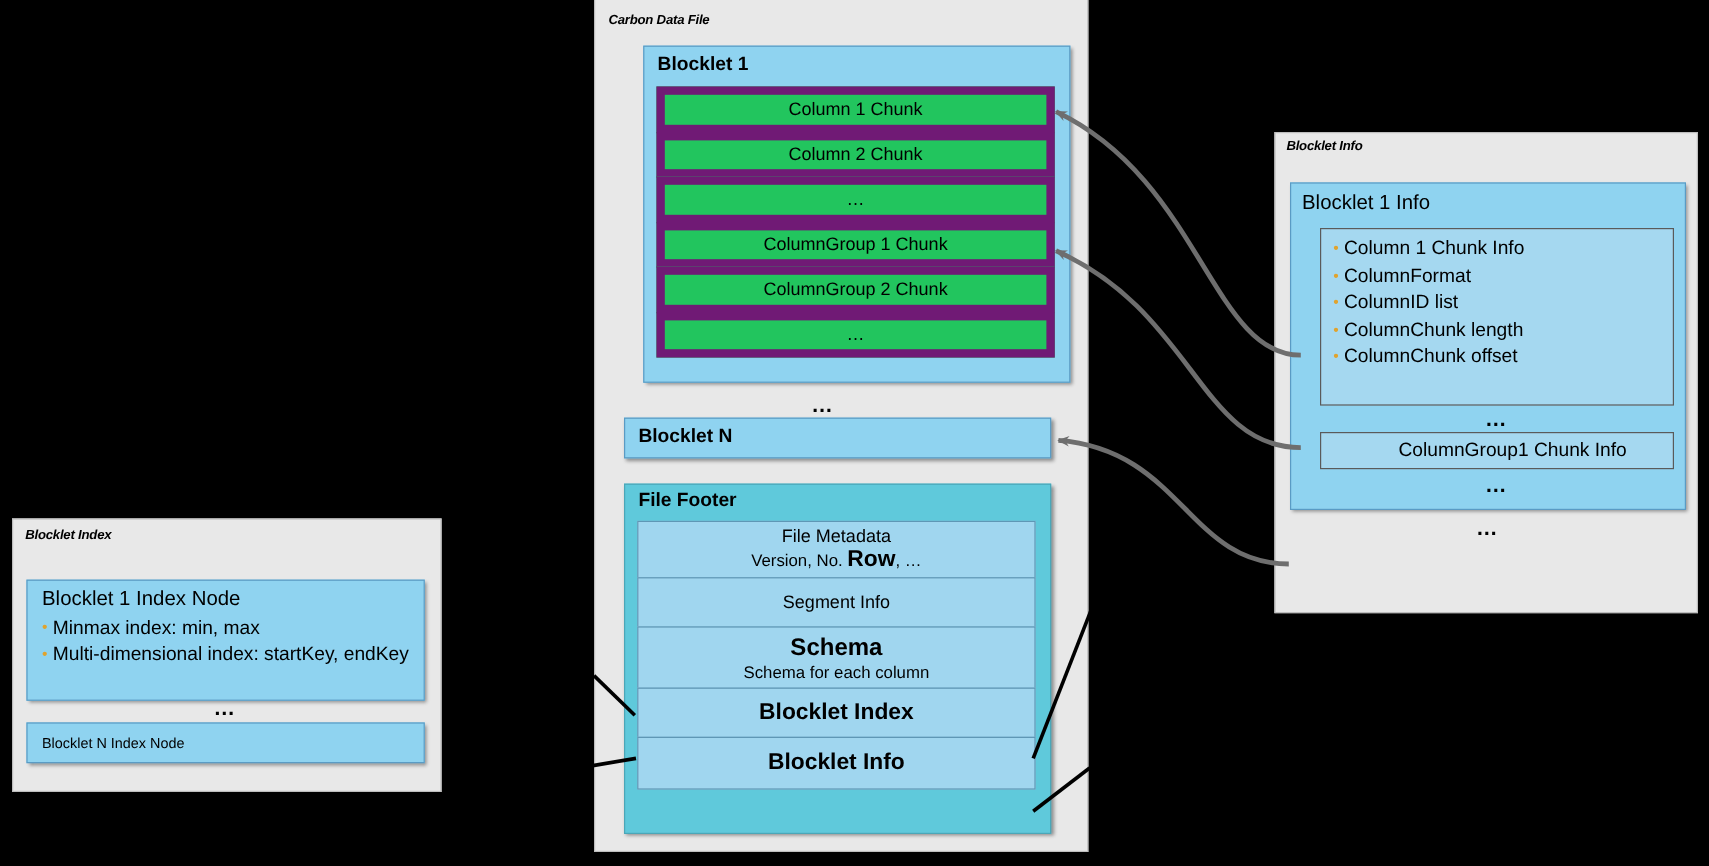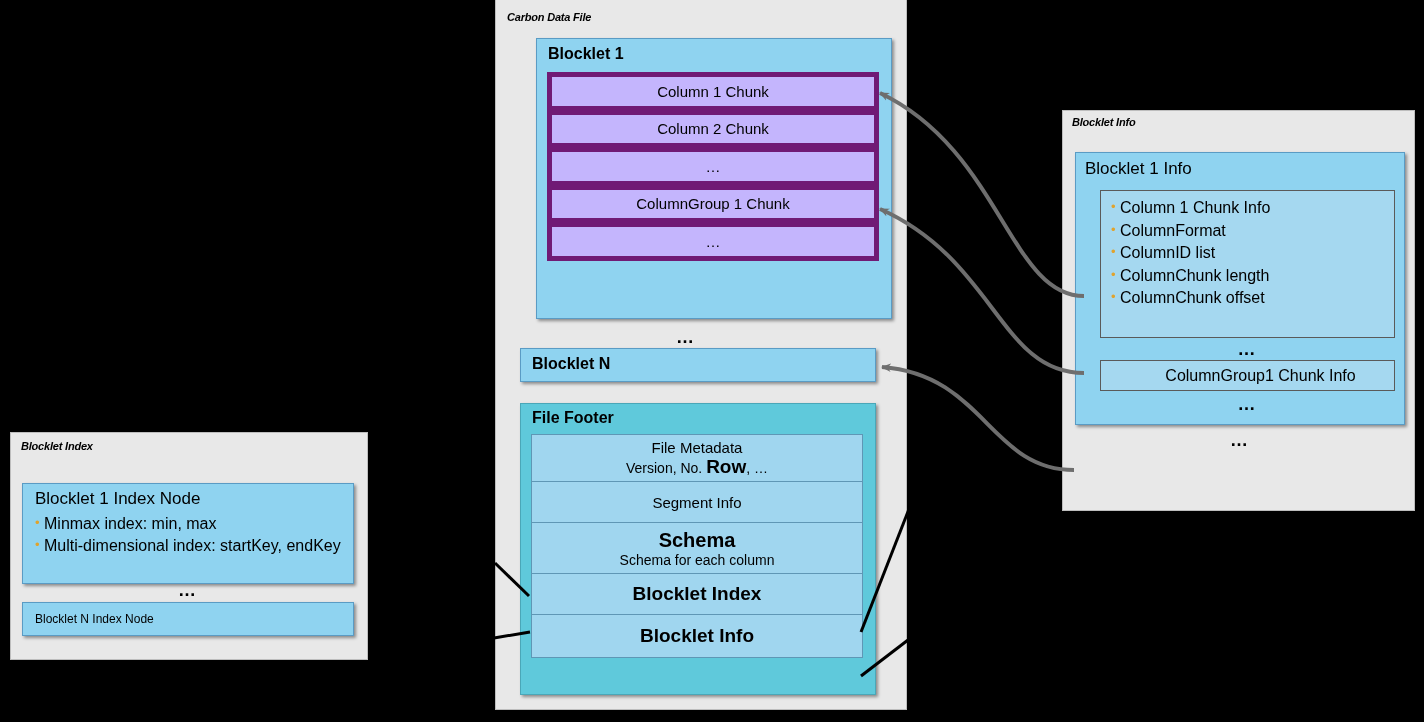--- a/index.html
+++ b/index.html
@@ -9,21 +9,21 @@
   .panel{position:absolute;background:#e8e8e8;
          border:1px solid #bdbdbd;
          box-shadow:3px 3px 4px rgba(0,0,0,.45);
          box-sizing:border-box;}
   .panel-title{font-weight:bold;font-size:11px;letter-spacing:-0.2px;font-style:italic;}
 
   .blue{background:#8fd3f0;border:1px solid #5a9bc4;box-sizing:border-box;
         box-shadow:2px 2px 3px rgba(0,0,0,.4);}
   .teal{background:#5fc9db;border:1px solid #4aa7b8;box-sizing:border-box;
         box-shadow:2px 2px 3px rgba(0,0,0,.4);}
-  .row{background:#c4b5fd;border:5px solid #701a75;box-sizing:border-box;
+  .row{background:#22c55e;border:7px solid #701a75;box-sizing:border-box;
        display:flex;align-items:center;justify-content:center;
        flex-direction:column;font-size:15px;}
   .row.footer-row{background:#a0d6ef;border:1px solid #5f97b5;}
   .ellipsis{font-weight:bold;font-size:18px;letter-spacing:2px;
             text-align:center;line-height:1;color:#000;}
   .hdr{font-weight:bold;font-size:16px;}
   .lbl{font-size:15px;}
   .big{font-size:19px;font-weight:bold;}
   .bullets{font-size:16px;line-height:22.5px;}
   .bullets li{list-style:none;position:relative;padding-left:9px;white-space:nowrap;}
@@ -40,20 +40,21 @@
   <div class="panel-title" style="position:absolute;left:11px;top:14px;">Carbon Data File</div>
 
   <div class="blue" style="position:absolute;left:40px;top:41px;width:356px;height:281px;">
     <div class="hdr" style="position:absolute;left:11px;top:6px;">Blocklet 1</div>
 
     <div style="position:absolute;left:10px;top:33px;width:332px;height:231px;">
       <div class="row" style="height:38.5px;">Column 1 Chunk</div>
       <div class="row" style="height:38.5px;margin-top:-1px;">Column 2 Chunk</div>
       <div class="row" style="height:38.5px;margin-top:-1px;">…</div>
       <div class="row" style="height:38.5px;margin-top:-1px;">ColumnGroup 1 Chunk</div>
+      <div class="row" style="height:38.5px;margin-top:-1px;">ColumnGroup 2 Chunk</div>
       <div class="row" style="height:38.5px;margin-top:-1px;">…</div>
     </div>
   </div>
 
   <div class="ellipsis" style="position:absolute;left:0;top:331px;width:380px;">…</div>
 
   <div class="blue" style="position:absolute;left:24px;top:351px;width:356px;height:34px;">
     <div class="hdr" style="position:absolute;left:11px;top:6px;">Blocklet N</div>
   </div>
 

